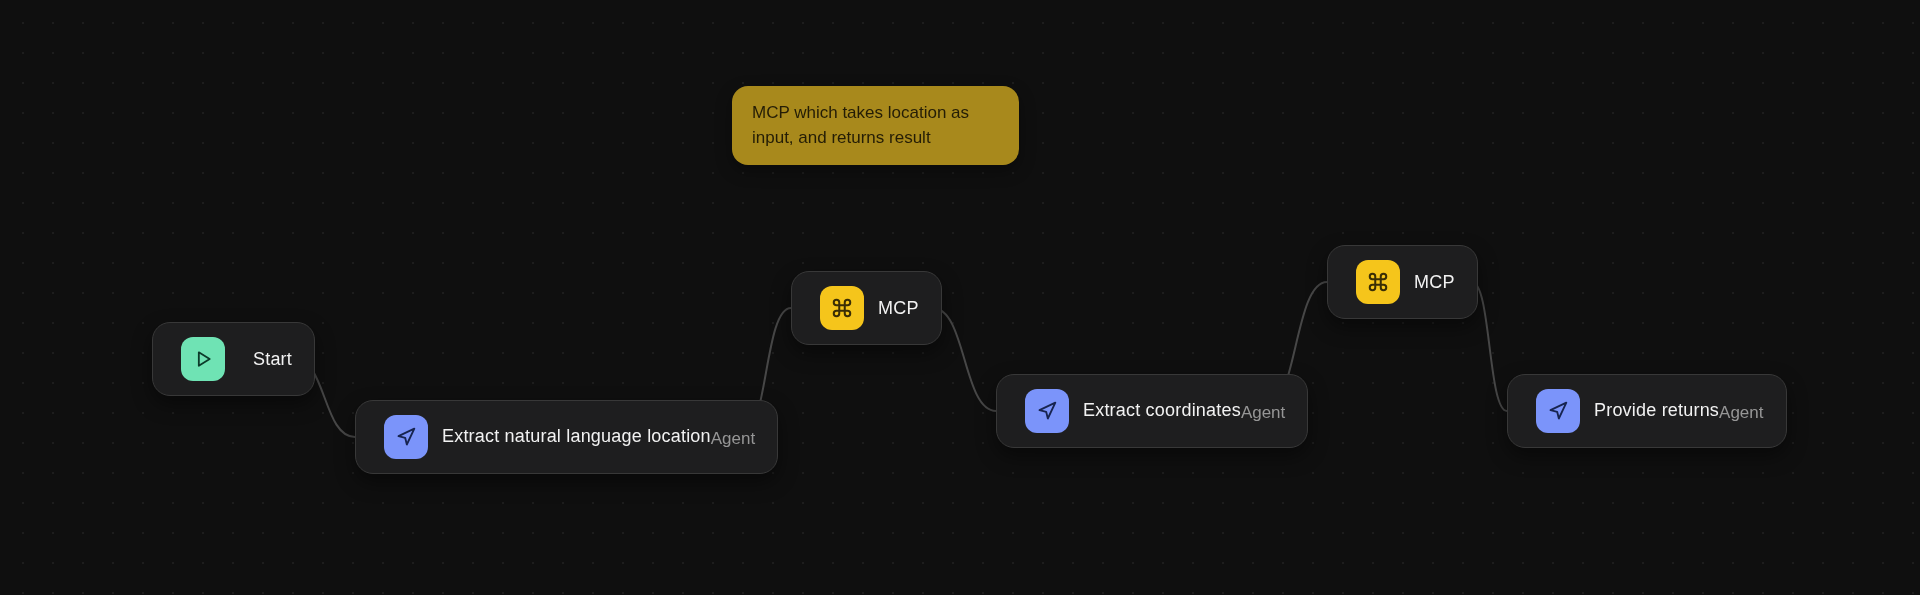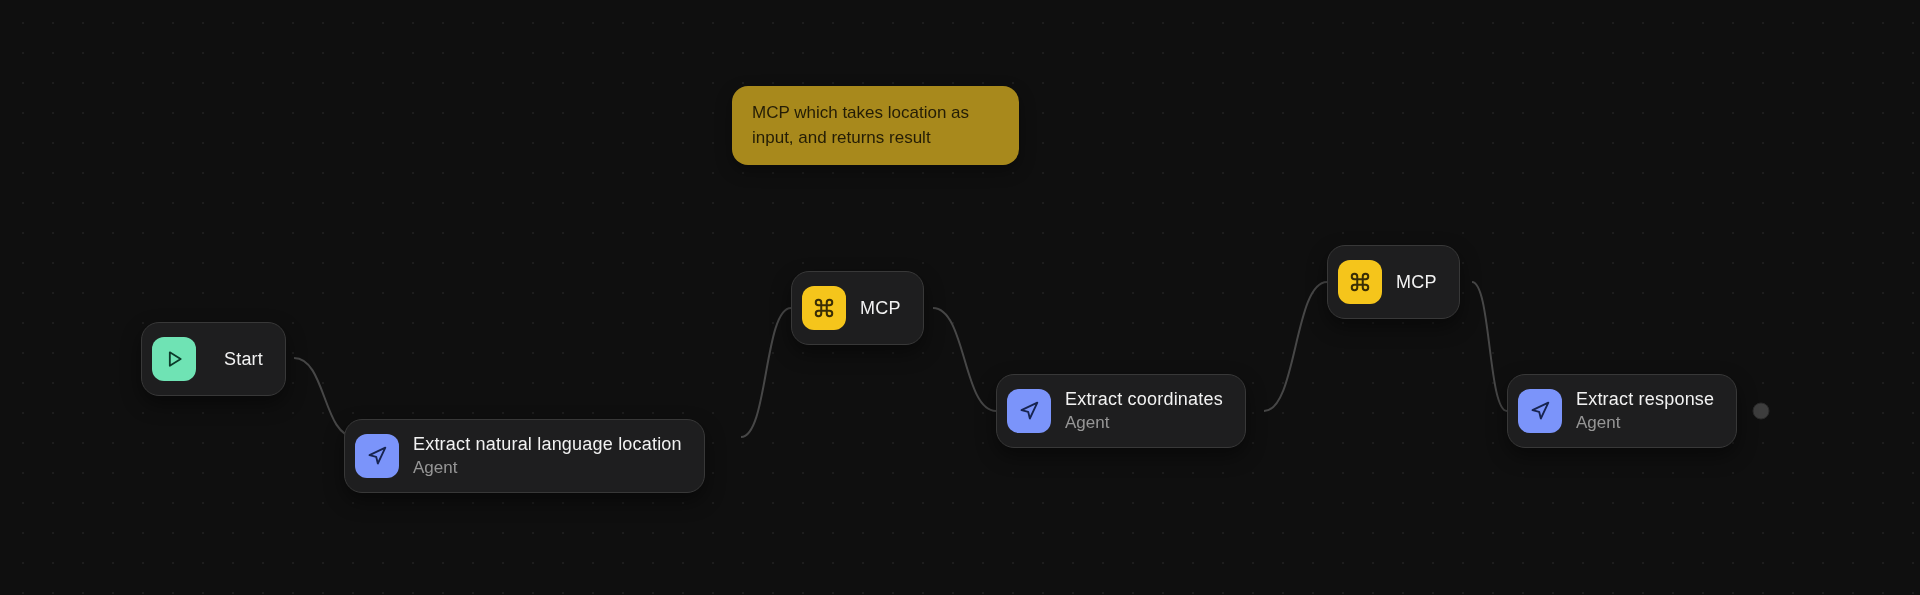--- a/index.html
+++ b/index.html
@@ -37,40 +37,40 @@
     line-height: 1.45;
     box-shadow: 0 6px 16px rgba(0,0,0,0.35);
   }
 
   .node {
     position: absolute;
     display: inline-flex;
     align-items: center;
     gap: 14px;
     height: 74px;
-    padding: 14px 22px 14px 10px;
+    padding: 14px 22px 14px 28px;
     background: #1e1e1f;
     border: 1px solid #383838;
     border-radius: 18px;
     box-shadow: 0 8px 20px rgba(0,0,0,0.45);
     white-space: nowrap;
   }
   .icon {
     width: 44px;
     height: 44px;
     border-radius: 12px;
     display: inline-flex;
     align-items: center;
     justify-content: center;
     flex: 0 0 auto;
   }
   .icon-start   { background: #6fe3b4; }
   .icon-agent   { background: #7b94fa; }
   .icon-mcp     { background: #f5c51b; }
-  .text-col { display: flex; flex-direction: column; justify-content: flex-end; }
+  .text-col { display: flex; flex-direction: row; justify-content: flex-end; }
   .label {
     color: #f2f2f2;
     font-size: 18px;
     letter-spacing: 0.2px;
   }
   .subtitle {
     color: #969696;
     font-size: 17px;
     margin-top: 3px;
   }
@@ -87,30 +87,30 @@
     <path class="edge" d="M1264 411 C 1297 411, 1294 282, 1327 282"></path>
     <path class="edge" d="M1472 282 C 1491 282, 1488 411, 1507 411"></path>
     <circle class="port" cx="1761" cy="411" r="8"></circle>
   </svg>
 
   <div class="note" style="left:732px; top:86px; width:287px;">
     <span>MCP which takes location as input, and returns result</span>
   </div>
 
 
-  <div class="node" style="left:141px; top:322px;gap:28px;">
+  <div class="node" style="left:152px; top:322px;gap:28px;">
     <span class="icon icon-start">
       <svg width="20" height="20" viewBox="0 0 24 24" fill="none" stroke="#0c3b2a" stroke-width="2.2" stroke-linejoin="round" stroke-linecap="round">
         <polygon points="7 4 20 12 7 20 7 4"></polygon>
       </svg>
     </span>
     <span class="label">Start</span>
   </div>
 
-  <div class="node" style="left:344px; top:400px;margin-top:19px;">
+  <div class="node" style="left:355px; top:400px;">
     <span class="icon icon-agent">
       <svg width="20" height="20" viewBox="0 0 24 24" fill="none" stroke="#172450" stroke-width="2.2" stroke-linejoin="round" stroke-linecap="round">
         <polygon points="3 11 22 2 13 21 11 13 3 11"></polygon>
       </svg>
     </span>
     <span class="text-col">
       <span class="label">Extract natural language location</span>
       <span class="subtitle">Agent</span>
     </span>
   </div>
@@ -145,18 +145,18 @@
     <span class="label">MCP</span>
   </div>
 
   <div class="node" style="left:1507px; top:374px;">
     <span class="icon icon-agent">
       <svg width="20" height="20" viewBox="0 0 24 24" fill="none" stroke="#172450" stroke-width="2.2" stroke-linejoin="round" stroke-linecap="round">
         <polygon points="3 11 22 2 13 21 11 13 3 11"></polygon>
       </svg>
     </span>
     <span class="text-col">
-      <span class="label">Extract response</span>
+      <span class="label">Provide returns</span>
       <span class="subtitle">Agent</span>
     </span>
   </div>
 
 </div>
 
 </body></html>

